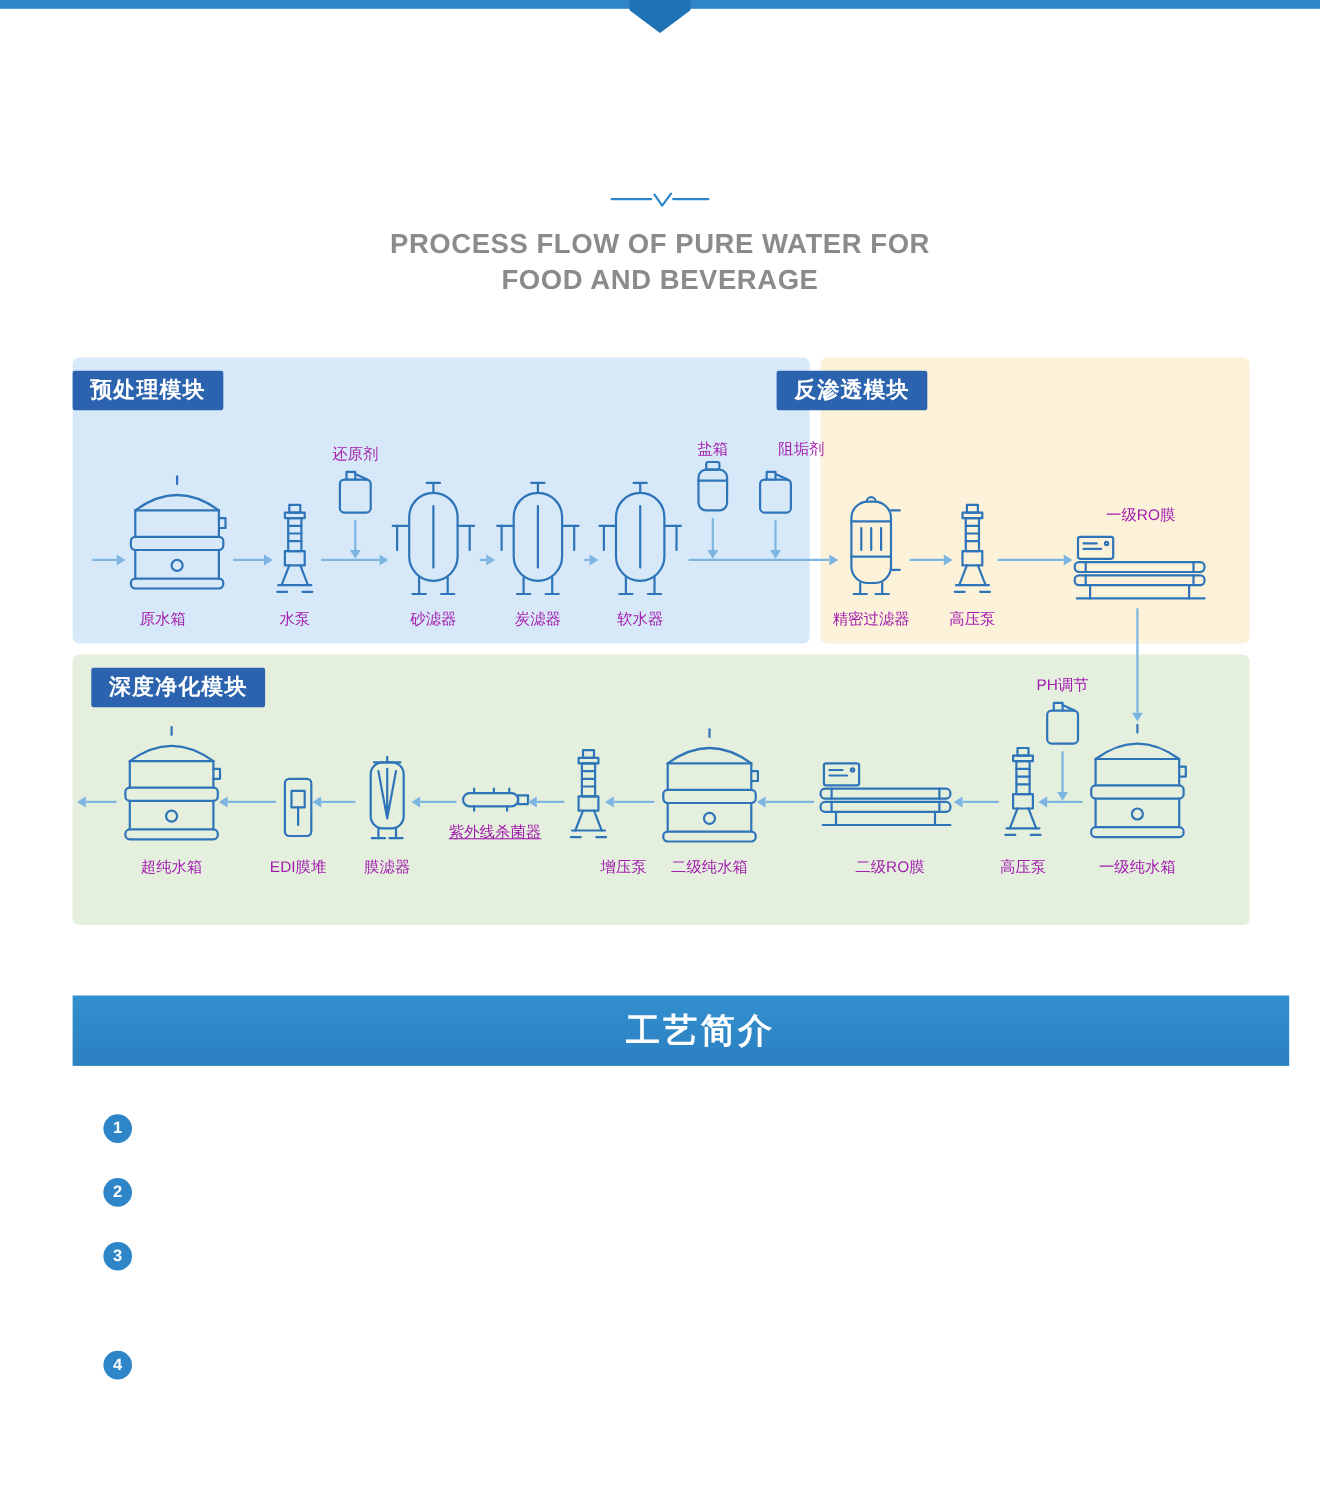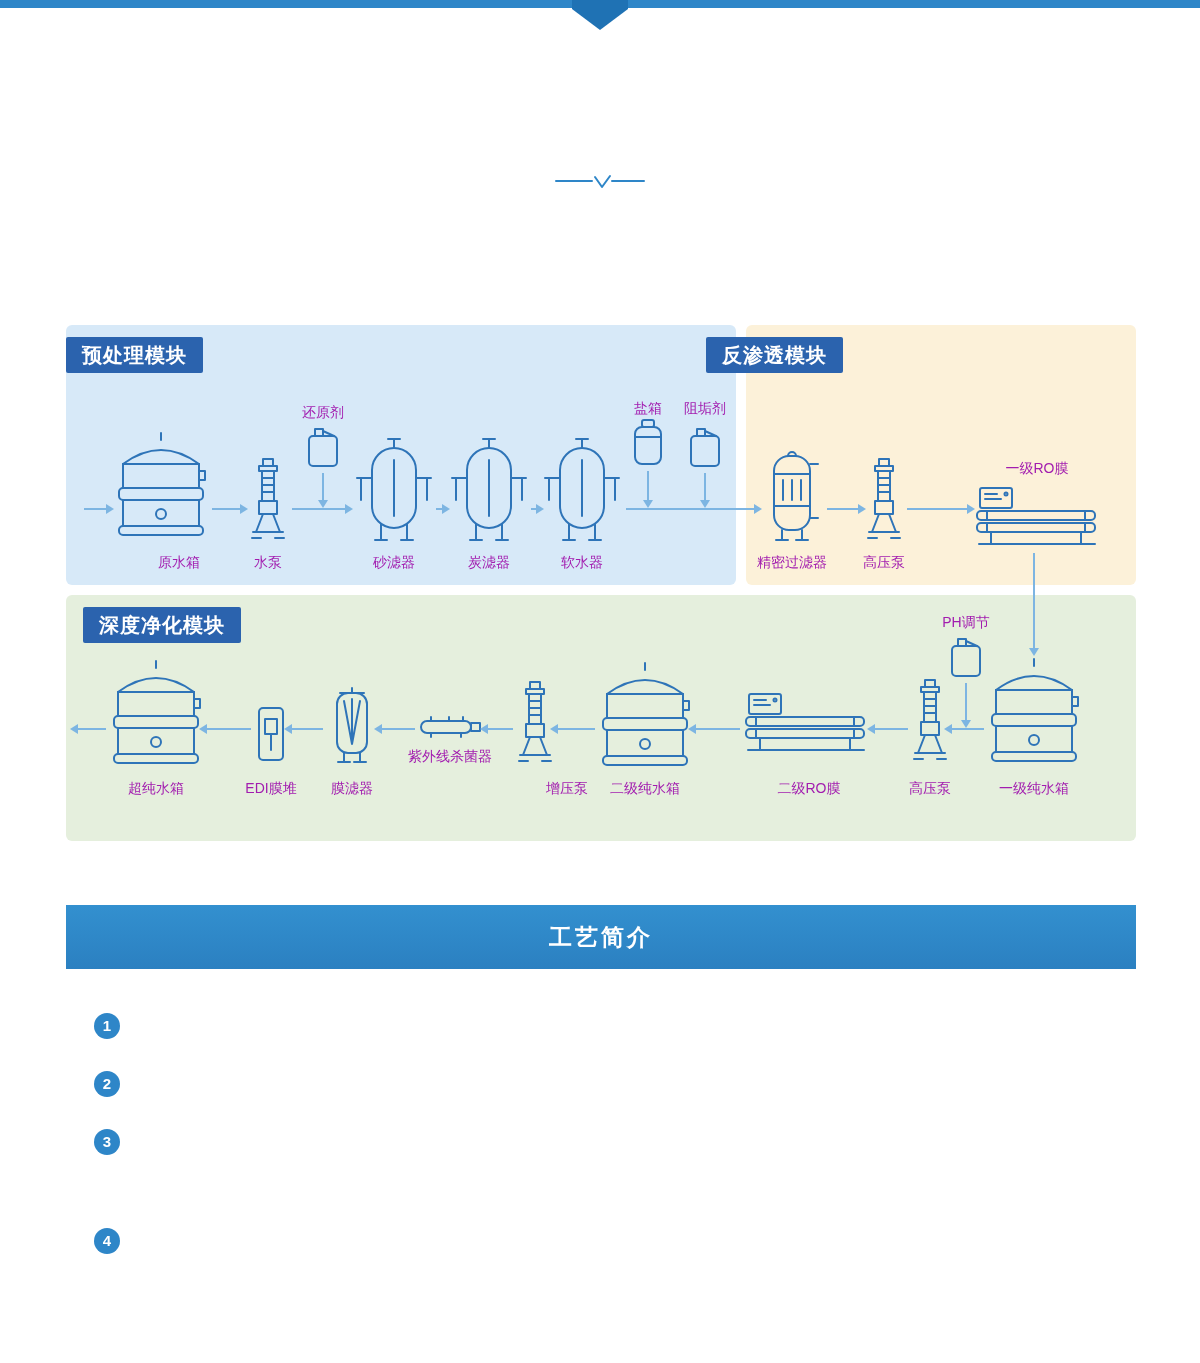--- a/index.html
+++ b/index.html
@@ -32,21 +32,21 @@
   .ar::after{content:"";position:absolute;right:-8px;top:-4px;border-left:8px solid #7db5e2;
              border-top:5px solid transparent;border-bottom:5px solid transparent;}
   .al::before{content:"";position:absolute;left:-8px;top:-4px;border-right:8px solid #7db5e2;
               border-top:5px solid transparent;border-bottom:5px solid transparent;}
   .ad{position:absolute;width:2px;background:#7db5e2;}
   .ad::after{content:"";position:absolute;left:-4px;bottom:-8px;border-top:8px solid #7db5e2;
              border-left:5px solid transparent;border-right:5px solid transparent;}
 
   .banner{position:absolute;left:66px;top:905px;width:1070px;height:64px;
           background:linear-gradient(180deg,#3390cf,#2b80c1);color:#ffffff;text-align:center;
-          line-height:64px;font-size:23px;font-weight:bold;letter-spacing:3px;}
+          line-height:64px;font-size:31px;font-weight:bold;letter-spacing:3px;padding-left:36px;}
 
   .step{position:absolute;left:94px;width:26px;height:26px;border-radius:50%;background:#2e86c8;
         color:#ffffff;text-align:center;line-height:26px;font-size:15px;font-weight:bold;}
 </style>
 </head>
 <body>
 
 <div class="canvas">
 
   <svg width="0" height="0" style="position:absolute">
@@ -133,20 +133,24 @@
   </svg>
 
   <div class="topbar"></div>
   <div class="top-ribbon"></div>
 
   <svg class="divider" width="92" height="20" viewBox="0 0 92 20">
     <path d="M2 7 h36 M58 7 h32" stroke="#2e86c8" stroke-width="2" fill="none" stroke-linecap="round"></path>
     <path d="M41 3 l7 10 l8 -11" stroke="#2e86c8" stroke-width="2" fill="none" stroke-linecap="round" stroke-linejoin="round"></path>
   </svg>
 
+  <h1 class="title">
+    <span>PROCESS FLOW OF PURE WATER FOR</span><br>
+    <span>FOOD AND BEVERAGE</span>
+  </h1>
 
   <div class="panel panel-pre"></div>
   <div class="panel panel-ro"></div>
   <div class="panel panel-deep"></div>
 
   <div class="badge" style="left:66px;top:337px;">预处理模块</div>
   <div class="badge" style="left:706px;top:337px;text-align:center;">反渗透模块</div>
   <div class="badge" style="left:83px;top:607px;">深度净化模块</div>
 
   <svg class="eq" style="left:115px;top:430px;" width="92" height="112">
@@ -208,40 +212,40 @@
   <svg class="eq" style="left:327px;top:686px;" width="50" height="82">
       <use href="#sym-membrane"></use>
     </svg>
   <svg class="eq" style="left:255px;top:706px;" width="32" height="56">
       <use href="#sym-edi"></use>
     </svg>
   <svg class="eq" style="left:110px;top:658px;" width="92" height="112">
       <use href="#sym-tank"></use>
     </svg>
 
-  <div class="lbl" style="left:179px;top:554px;">原水箱</div>
+  <div class="lbl" style="left:148px;top:554px;">原水箱</div>
   <div class="lbl" style="left:268px;top:554px;">水泵</div>
   <div class="lbl" style="left:323px;top:404px;">还原剂</div>
   <div class="lbl" style="left:394px;top:554px;">砂滤器</div>
   <div class="lbl" style="left:489px;top:554px;">炭滤器</div>
   <div class="lbl" style="left:582px;top:554px;">软水器</div>
   <div class="lbl" style="left:648px;top:400px;">盐箱</div>
-  <div class="lbl" style="left:705px;top:400px;">阻垢剂</div>
+  <div class="lbl" style="left:705px;top:400px;padding-left:47px;">阻垢剂</div>
 
   <div class="lbl" style="left:792px;top:554px;">精密过滤器</div>
   <div class="lbl" style="left:884px;top:554px;">高压泵</div>
   <div class="lbl" style="left:1037px;top:460px;">一级RO膜</div>
 
   <div class="lbl" style="left:966px;top:614px;">PH调节</div>
   <div class="lbl" style="left:1034px;top:780px;">一级纯水箱</div>
   <div class="lbl" style="left:930px;top:780px;">高压泵</div>
   <div class="lbl" style="left:809px;top:780px;">二级RO膜</div>
   <div class="lbl" style="left:645px;top:780px;">二级纯水箱</div>
   <div class="lbl" style="left:535px;top:780px;margin-left:32px;">增压泵</div>
-  <div class="lbl" style="left:450px;top:748px;">紫外线杀菌器</div>
+  <div class="lbl" style="left:450px;top:748px;text-decoration:underline;">紫外线杀菌器</div>
   <div class="lbl" style="left:352px;top:780px;">膜滤器</div>
   <div class="lbl" style="left:271px;top:780px;">EDI膜堆</div>
   <div class="lbl" style="left:156px;top:780px;">超纯水箱</div>
 
   <div class="ar" style="left:84px;top:508px;width:22px;"></div>
   <div class="ar" style="left:212px;top:508px;width:28px;"></div>
   <div class="ar" style="left:292px;top:508px;width:53px;"></div>
   <div class="ar" style="left:436px;top:508px;width:6px;"></div>
   <div class="ar" style="left:531px;top:508px;width:5px;"></div>
   <div class="ar" style="left:626px;top:508px;width:128px;"></div>

